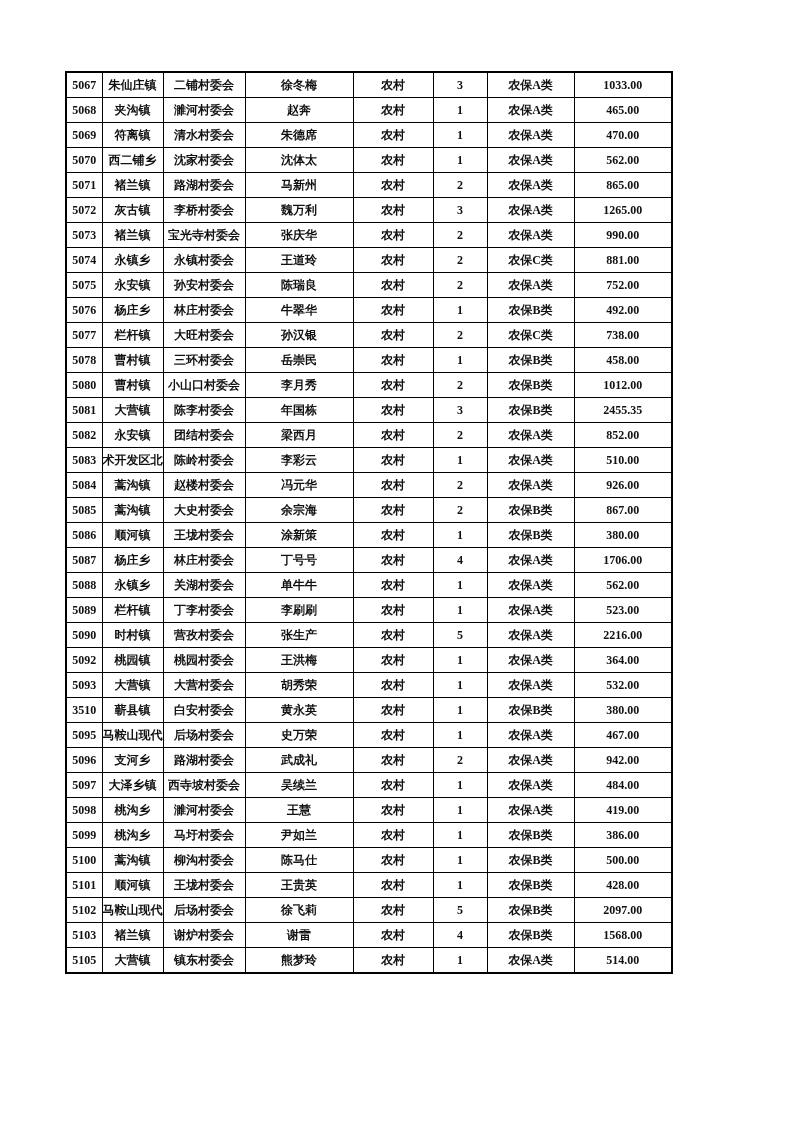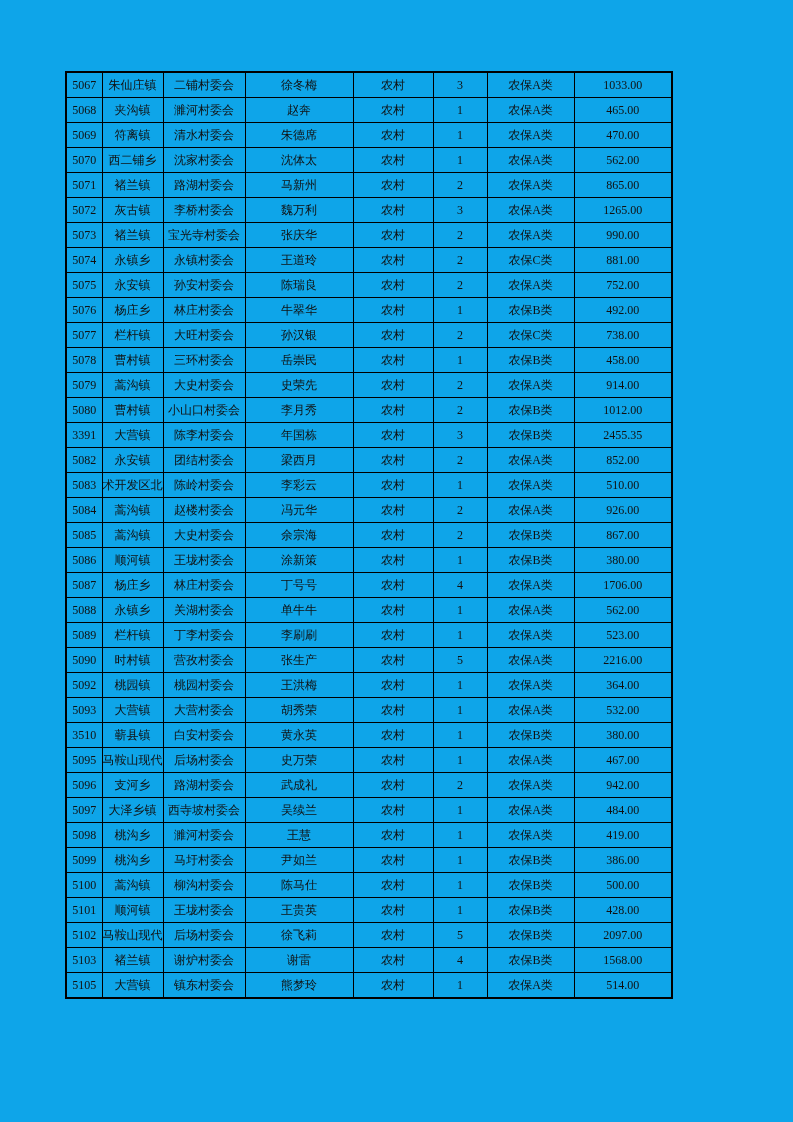--- a/index.html
+++ b/index.html
@@ -1,23 +1,24 @@
 <!DOCTYPE html>
 <html><head>
 <meta charset="utf-8">
 <style>
   html, body { margin: 0; padding: 0; background: #e8e8e8; }
   .page {
     position: relative;
     width: 793px;
     height: 1122px;
-    background: #0ea5e9;
+    background: #ffffff;
     overflow: hidden;
     font-family: "Liberation Serif", "DejaVu Serif", serif;
     color: #111111;
+    font-weight: bold;
   }
   table.roster {
     position: absolute;
     left: 65px;
     top: 71px;
     width: 606px;
     border-collapse: collapse;
     table-layout: fixed;
     border: 2px solid #000000;
   }
@@ -369,73 +370,47 @@
           </td>
           <td>
             <div class="cell-inner">农保B类</div>
           </td>
           <td>
             <div class="cell-inner">458.00</div>
           </td>
         </tr>
         <tr>
           <td>
-            <div class="cell-inner">5079</div>
-          </td>
-          <td>
-            <div class="cell-inner">蒿沟镇</div>
-          </td>
-          <td>
-            <div class="cell-inner">大史村委会</div>
-          </td>
-          <td>
-            <div class="cell-inner">史荣先</div>
+            <div class="cell-inner">5080</div>
+          </td>
+          <td>
+            <div class="cell-inner">曹村镇</div>
+          </td>
+          <td>
+            <div class="cell-inner">小山口村委会</div>
+          </td>
+          <td>
+            <div class="cell-inner">李月秀</div>
           </td>
           <td>
             <div class="cell-inner">农村</div>
           </td>
           <td>
             <div class="cell-inner">2</div>
           </td>
           <td>
-            <div class="cell-inner">农保A类</div>
-          </td>
-          <td>
-            <div class="cell-inner">914.00</div>
-          </td>
-        </tr>
-        <tr>
-          <td>
-            <div class="cell-inner">5080</div>
-          </td>
-          <td>
-            <div class="cell-inner">曹村镇</div>
-          </td>
-          <td>
-            <div class="cell-inner">小山口村委会</div>
-          </td>
-          <td>
-            <div class="cell-inner">李月秀</div>
-          </td>
-          <td>
-            <div class="cell-inner">农村</div>
-          </td>
-          <td>
-            <div class="cell-inner">2</div>
-          </td>
-          <td>
             <div class="cell-inner">农保B类</div>
           </td>
           <td>
             <div class="cell-inner">1012.00</div>
           </td>
         </tr>
         <tr>
           <td>
-            <div class="cell-inner">3391</div>
+            <div class="cell-inner">5081</div>
           </td>
           <td>
             <div class="cell-inner">大营镇</div>
           </td>
           <td>
             <div class="cell-inner">陈李村委会</div>
           </td>
           <td>
             <div class="cell-inner">年国栋</div>
           </td>

